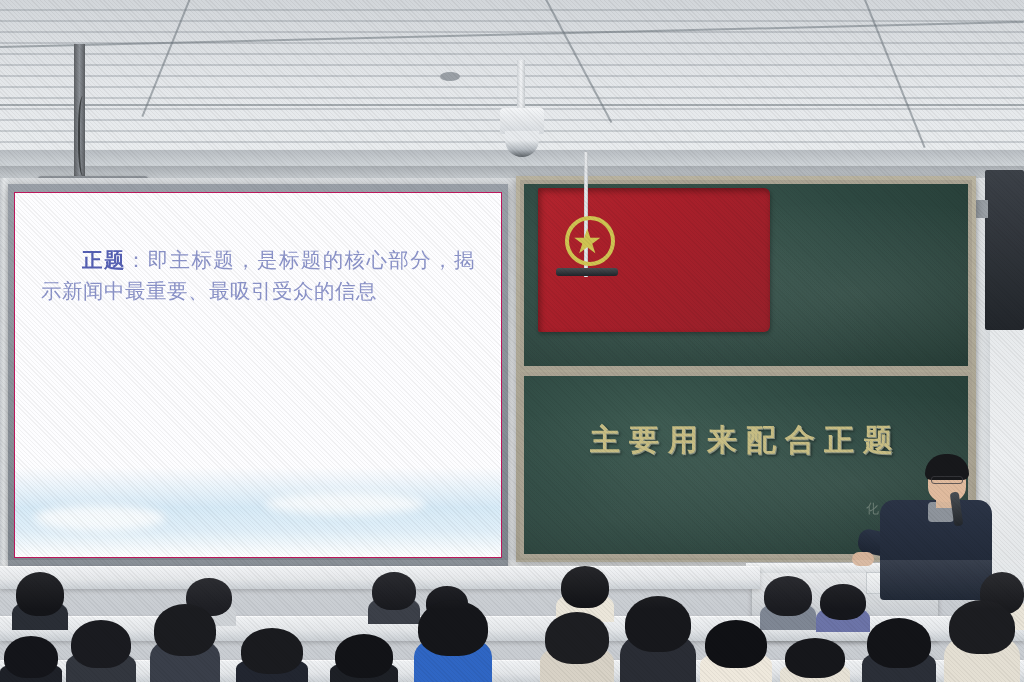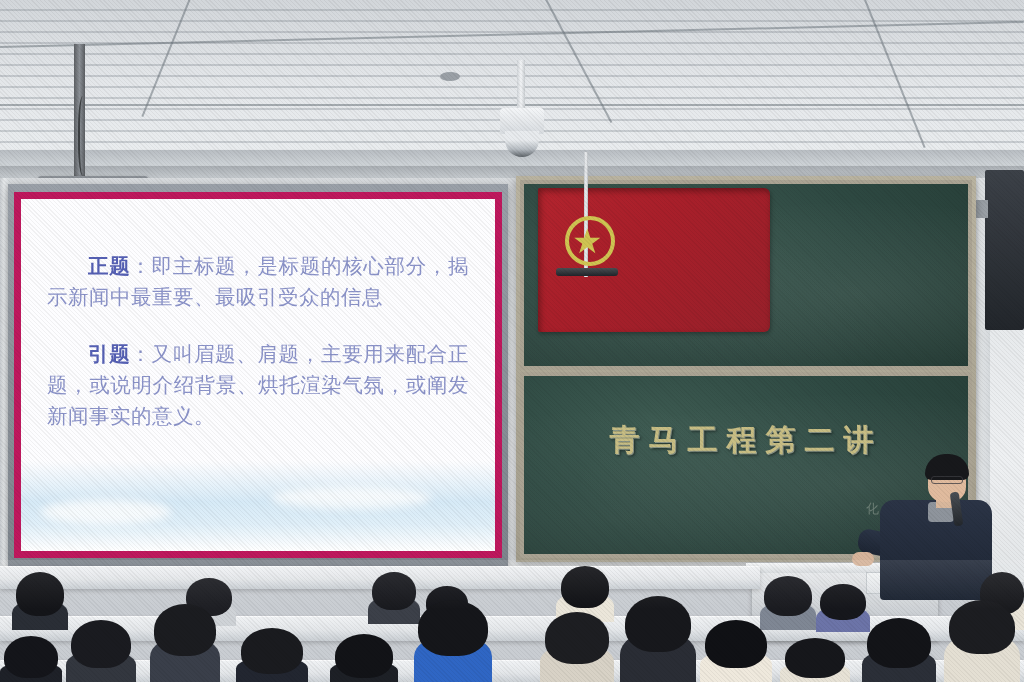--- a/index.html
+++ b/index.html
@@ -82,21 +82,21 @@
   
   .screen-frame{
     position:absolute;left:8px;top:184px;width:500px;height:382px;
     background:linear-gradient(to bottom,#9aa0a8,#7d848c);
     padding:4px;box-sizing:border-box;
     box-shadow:0 3px 8px rgba(0,0,0,.35);
   }
   .screen-inner{
     position:absolute;left:14px;top:192px;width:488px;height:366px;
     background:#fdfdff;
-    border:7px solid #be185d;
+    border:1px solid #be185d;
     box-sizing:border-box;
     overflow:hidden;
   }
   .slide-sky{
     position:absolute;left:0;bottom:0;width:100%;height:90px;
     background:linear-gradient(to bottom,rgba(255,255,255,0) 0%,rgba(183,219,240,.55) 45%,rgba(214,235,247,.75) 70%,rgba(255,255,255,.9) 100%);
   }
   .slide-cloud{
     position:absolute;background:rgba(255,255,255,.75);border-radius:50%;filter:blur(4px);
   }
@@ -305,32 +305,31 @@
   <div class="wall-monitor"></div>
   <div class="monitor-bracket"></div>
 
   <div class="screen-frame"></div>
   <div class="screen-inner">
     <div class="slide-sky"></div>
     <div class="slide-cloud" style="left:20px;bottom:26px;width:130px;height:26px;"></div>
     <div class="slide-cloud" style="left:250px;bottom:42px;width:160px;height:22px;"></div>
     <div class="slide-body">
       <p class="slide-para"><span class="slide-key">正题</span><span>：</span><span>即主标题，是标题的核心部分，揭示新闻中最重要、最吸引受众的信息</span></p>
-      <p class="slide-para"><span class="slide-key">引题</span><span>：</span><span>又叫眉题、肩题，主要用来配合正题，或说明介绍背景、烘托渲染气氛，或阐发新闻事实的意义。</span></p>
     </div>
   </div>
 
   <div class="bb-outer"></div>
   <div class="bb-panel bb-top">
     <div class="bb-chalkdust"></div>
   </div>
   <div class="bb-panel bb-bottom">
     <div class="bb-chalkdust"></div>
   </div>
-  <div class="bb-title">青马工程第二讲</div>
+  <div class="bb-title">主要用来配合正题</div>
   <div class="bb-chalk-faint">化</div>
 
   <div class="flag"></div>
   <div class="flag-rod"></div>
   <div class="emblem"></div>
   <div class="emblem-star">★</div>
   <div class="flag-clip"></div>
 
   <div class="podium"></div>
   <div class="podium-top"></div>

